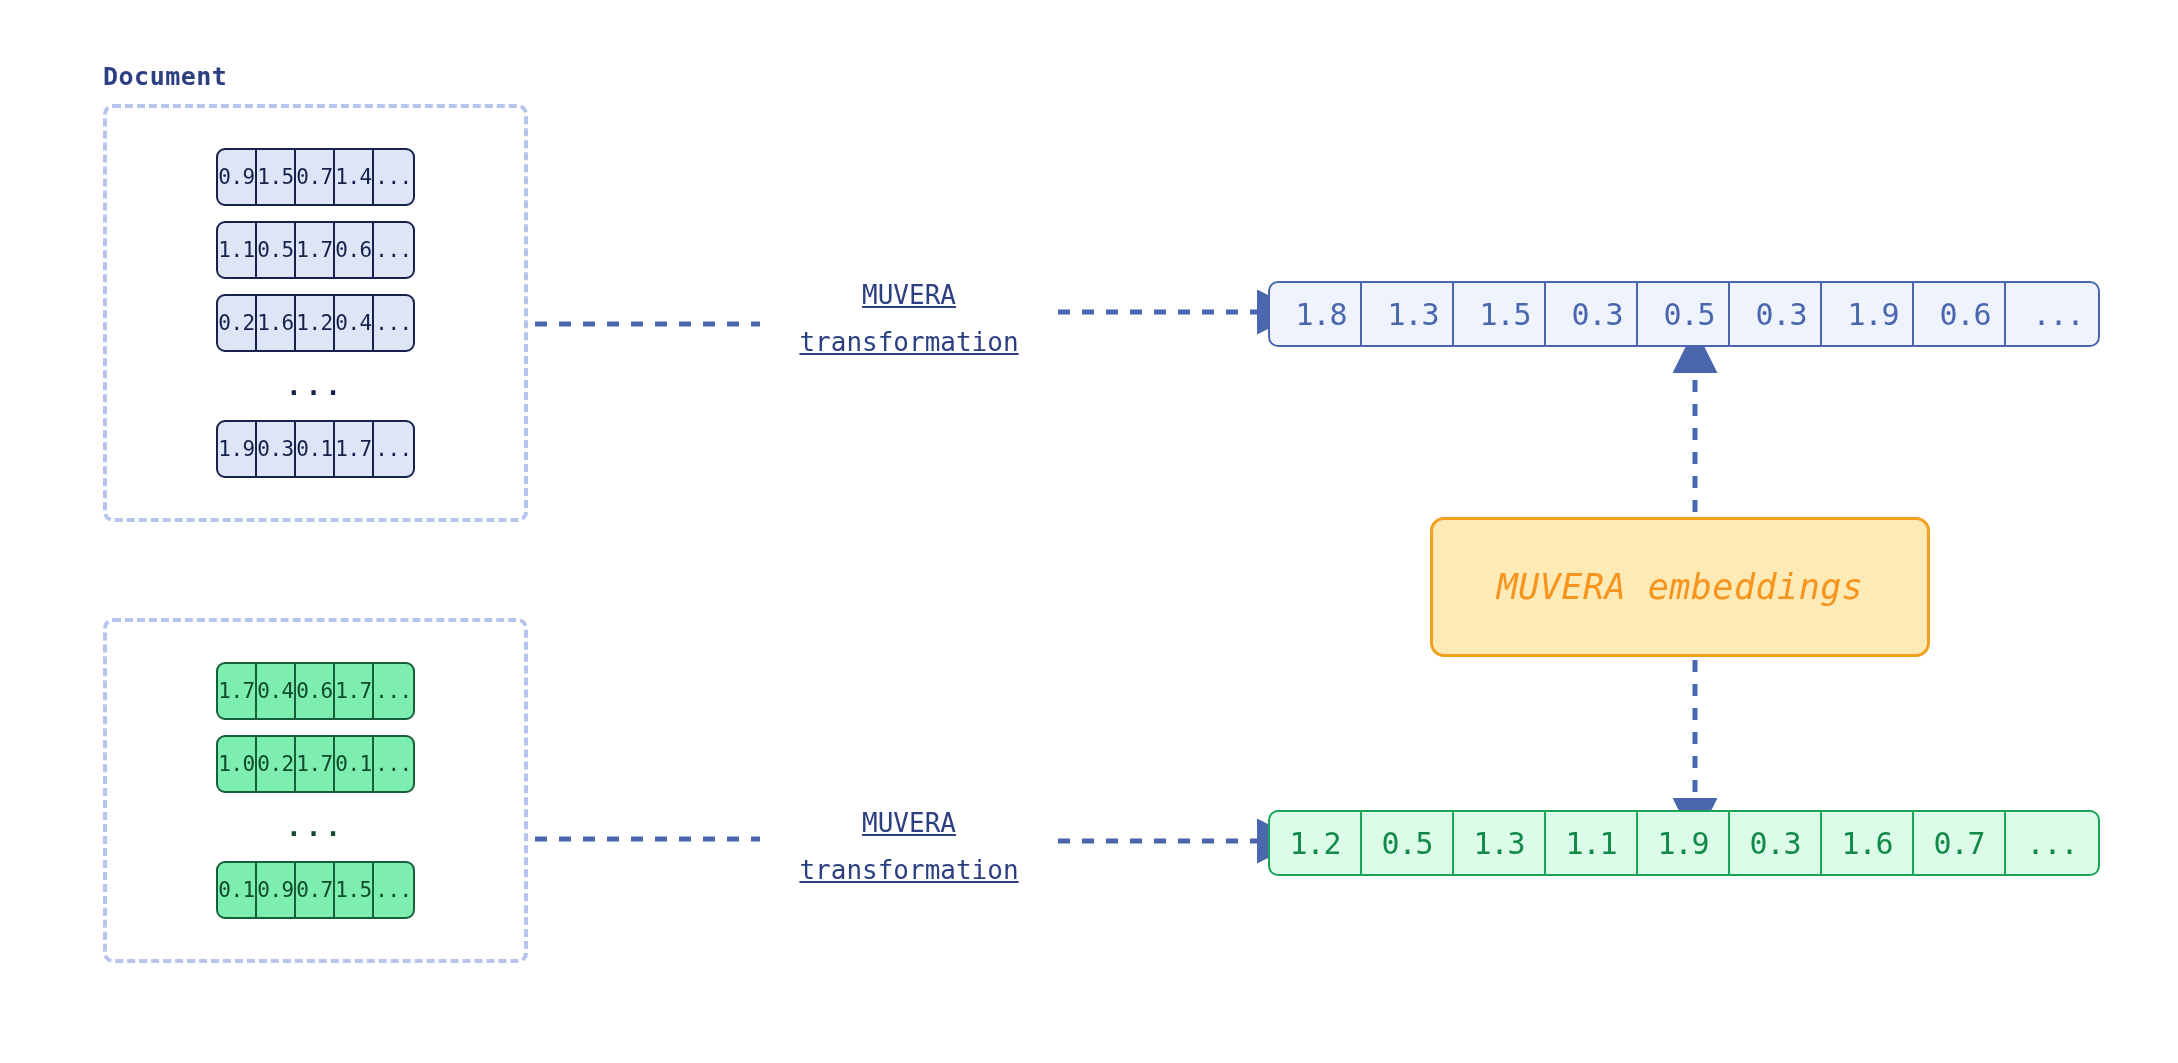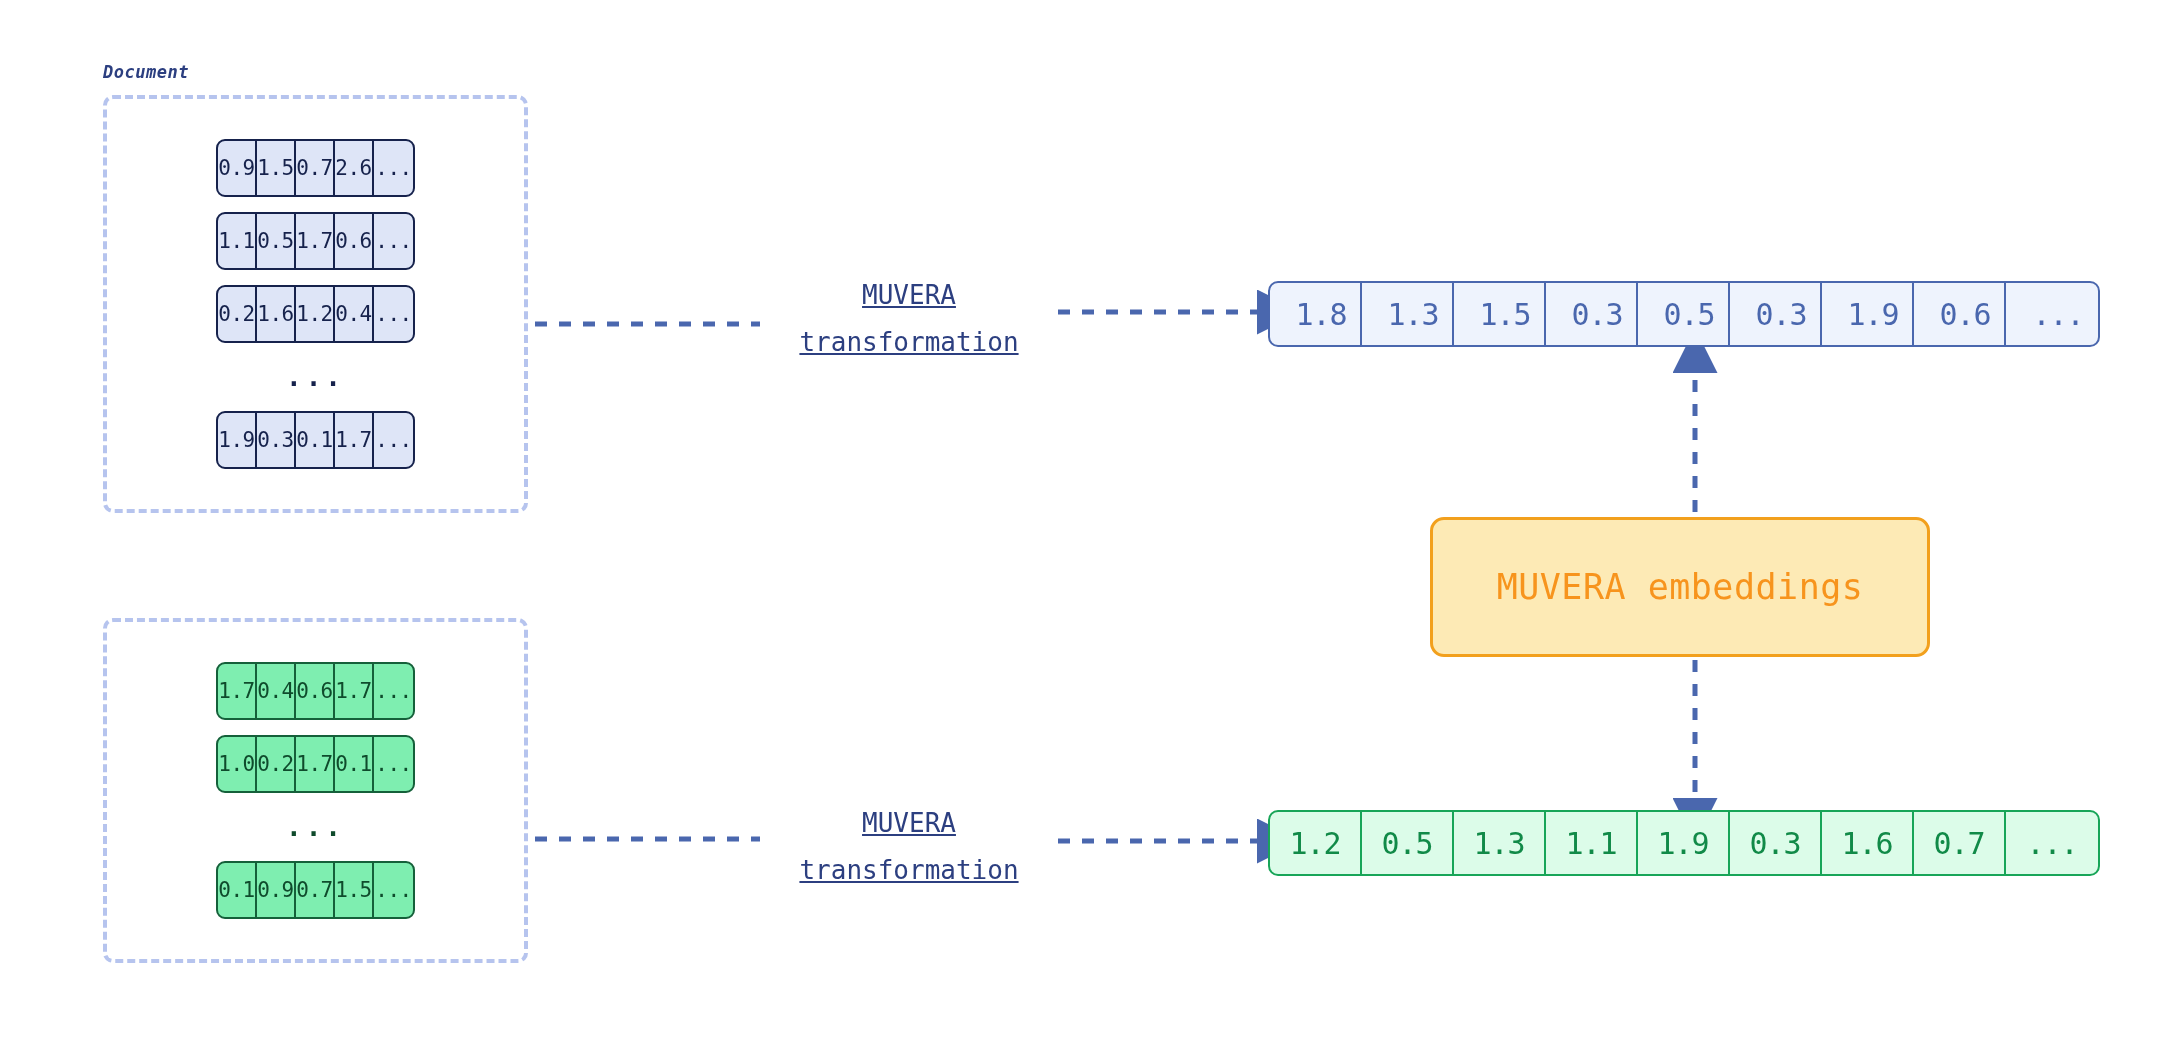--- a/index.html
+++ b/index.html
@@ -14,25 +14,24 @@
     font-family: "DejaVu Sans Mono", "Liberation Mono", monospace;
     overflow: hidden;
   }
 
   
   .group {
     position: absolute;
   }
   .group-label {
     font-family: "DejaVu Sans Mono", "Liberation Mono", monospace;
-    font-size: 17px;
+    font-size: 25px;
     font-weight: 700;
     letter-spacing: 0.5px;
     margin-bottom: 13px;
-    font-style: italic;
   }
   .label-doc  { color: #2c3f80; }
   .label-qry  { color: #138a4c; }
 
   .dashed-box {
     border: 4px dashed #b6c4ee;
     border-radius: 10px;
     box-sizing: border-box;
     display: flex;
     flex-direction: column;
@@ -152,20 +151,21 @@
     display: flex;
     align-items: center;
     justify-content: center;
     box-sizing: border-box;
   }
   .muvera-box .mtxt {
     color: #f7941d;
     font-size: 35px;
     font-family: "DejaVu Sans Mono", "Liberation Mono", monospace;
     letter-spacing: 0.5px;
+    font-style: italic;
   }
 
   
   .connectors {
     position: absolute;
     left: 0; top: 0;
     width: 2178px;
     height: 1063px;
     pointer-events: none;
   }
@@ -198,21 +198,21 @@
 
 <div class="group" style="left:103px; top:62px;">
   <div class="group-label label-doc">Document</div>
 
   <div class="dashed-box" style="width:425px; height:418px;">
 
     <div class="mrow mrow-doc" style="margin-bottom:15px;">
       <div class="cell">0.9</div>
       <div class="cell">1.5</div>
       <div class="cell">0.7</div>
-      <div class="cell">2.6</div>
+      <div class="cell">1.4</div>
       <div class="cell">...</div>
     </div>
 
     <div class="mrow mrow-doc" style="margin-bottom:15px;">
       <div class="cell">1.1</div>
       <div class="cell">0.5</div>
       <div class="cell">1.7</div>
       <div class="cell">0.6</div>
       <div class="cell">...</div>
     </div>

